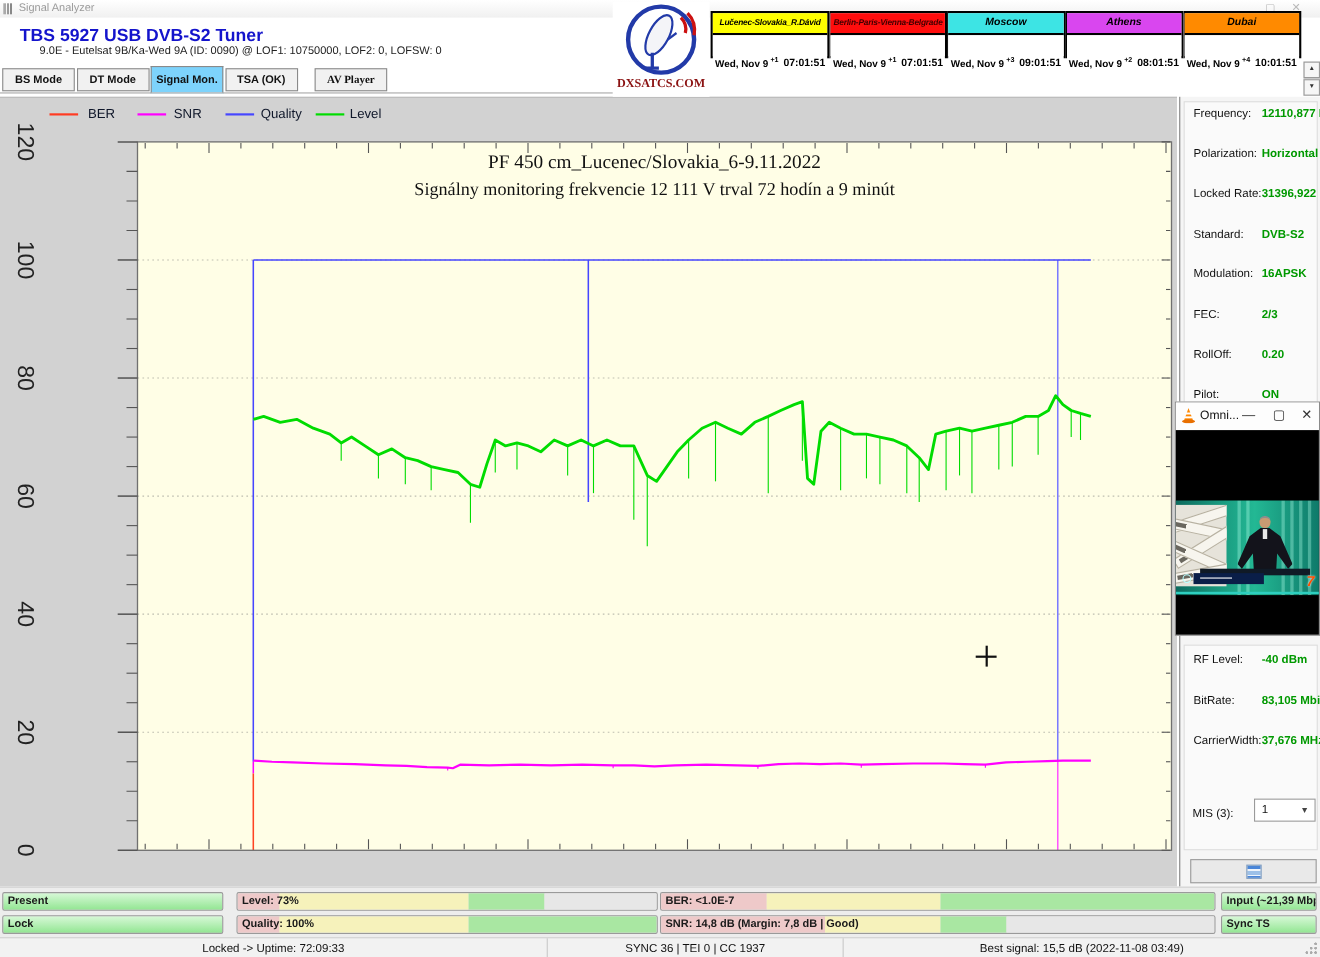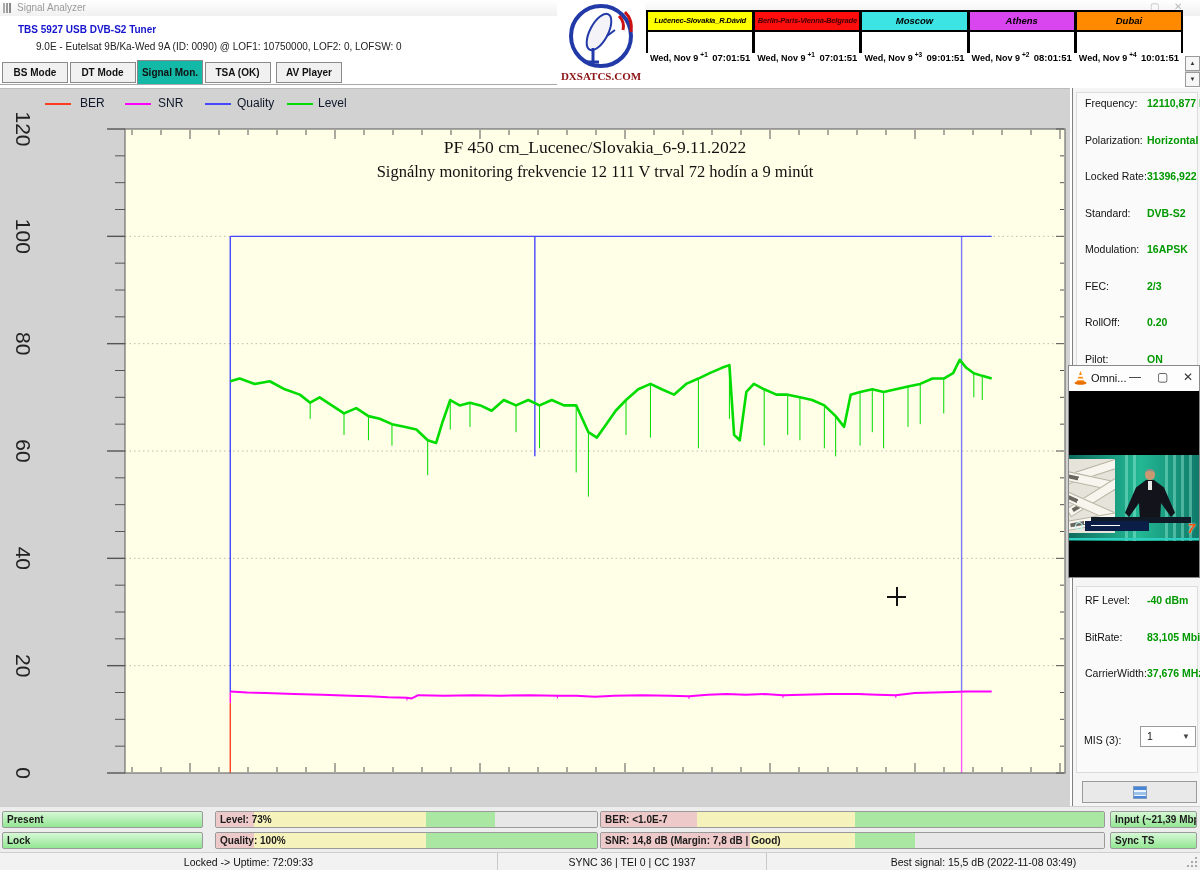--- a/index.html
+++ b/index.html
@@ -6,26 +6,26 @@
   #app{position:relative;width:1200px;height:870px;overflow:hidden;background:#ffffff;
        font-family:"Liberation Sans",sans-serif;-webkit-font-smoothing:antialiased;}
   .abs{position:absolute;}
   
   #titlebar{left:0;top:0;width:1200px;height:16px;background:linear-gradient(#ffffff,#f0f0f0);}
   #app-icon{left:3px;top:3px;width:10px;height:10px;
     background:linear-gradient(90deg,#aaa 0 2px,transparent 2px 3px,#999 3px 5px,transparent 5px 6px,#888 6px 8px,transparent 8px);}
   #win-title{left:17px;top:2px;font-size:10px;color:#9b9b9b;}
   .winctl{top:1px;font-size:10px;color:#b9b9b9;}
   
-  #device{left:18px;top:24px;font-size:10px;font-weight:bold;color:#1414cc;}
+  #device{left:18px;top:24px;font-size:16px;font-weight:bold;color:#1414cc;}
   #tunerinfo{left:36px;top:41px;font-size:10px;color:#222;}
   
   .tab{top:62px;height:21px;background:#f1f1f1;border:1px solid #8a8a8a;box-sizing:border-box;
        font-size:10px;font-weight:bold;color:#111;text-align:center;line-height:19px;cursor:default;}
-  .tab.active{background:#14b8a6;top:60px;height:25px;line-height:23px;border-bottom:1px solid #fff;}
+  .tab.active{background:#7dd3fc;top:60px;height:25px;line-height:23px;border-bottom:1px solid #fff;}
   #tabline{left:0;top:84px;width:558px;height:1px;background:#a8a8a8;}
   
   #logo{left:557px;top:2px;width:88px;height:86px;background:#fff;z-index:5;}
   #logo svg{position:absolute;left:6px;top:0;}
   #logo-text{left:0;top:68px;width:88px;text-align:center;font-size:11px;font-weight:bold;color:#8b1212;font-family:"Liberation Serif",serif;}
   
   #clocks{left:646px;top:10px;width:537px;height:43px;display:flex;z-index:4;}
   .clock{flex:1;border:2px solid #000;border-left-width:1px;box-sizing:border-box;background:#fff;}
   .clock:first-child{border-left-width:2px;}
   .clock-name{height:18px;font-size:9.5px;font-weight:bold;font-style:italic;text-align:center;
@@ -119,21 +119,21 @@
   </div>
 
   <div class="abs" id="device">TBS 5927 USB DVB-S2 Tuner</div>
   <div class="abs" id="tunerinfo">9.0E - Eutelsat 9B/Ka-Wed 9A (ID: 0090) @ LOF1: 10750000, LOF2: 0, LOFSW: 0</div>
 
   <div id="tabs">
       <div class="abs tab" style="left: 2px; width: 66px;">BS Mode</div>
       <div class="abs tab" style="left: 69.5px; width: 66px;">DT Mode</div>
       <div class="abs tab active" style="left: 137px; width: 66px;">Signal Mon.</div>
       <div class="abs tab" style="left: 204.5px; width: 66px;">TSA (OK)</div>
-      <div class="abs tab" style="left: 276px; width: 66px;">AV Player</div>
+      <div class="abs tab" style="left: 286px; width: 66px; font-family: Liberation Serif, serif;">AV Player</div>
     </div>
   <div class="abs" id="tabline"></div>
 
   <div class="abs" id="logo">
     <svg width="76" height="68" viewBox="0 0 76 68">
       <circle cx="38" cy="34" r="30" fill="none" stroke="#223aa8" stroke-width="4"></circle>
       <ellipse cx="36" cy="30" rx="9" ry="20" transform="rotate(28 36 30)" fill="#f4f4f8" stroke="#223aa8" stroke-width="2"></ellipse>
       <line x1="30" y1="46" x2="30" y2="60" stroke="#223aa8" stroke-width="3"></line>
       <path d="M24 60 L36 60" stroke="#223aa8" stroke-width="3" fill="none"></path>
       <path d="M44 34 L52 28" stroke="#223aa8" stroke-width="2"></path>

